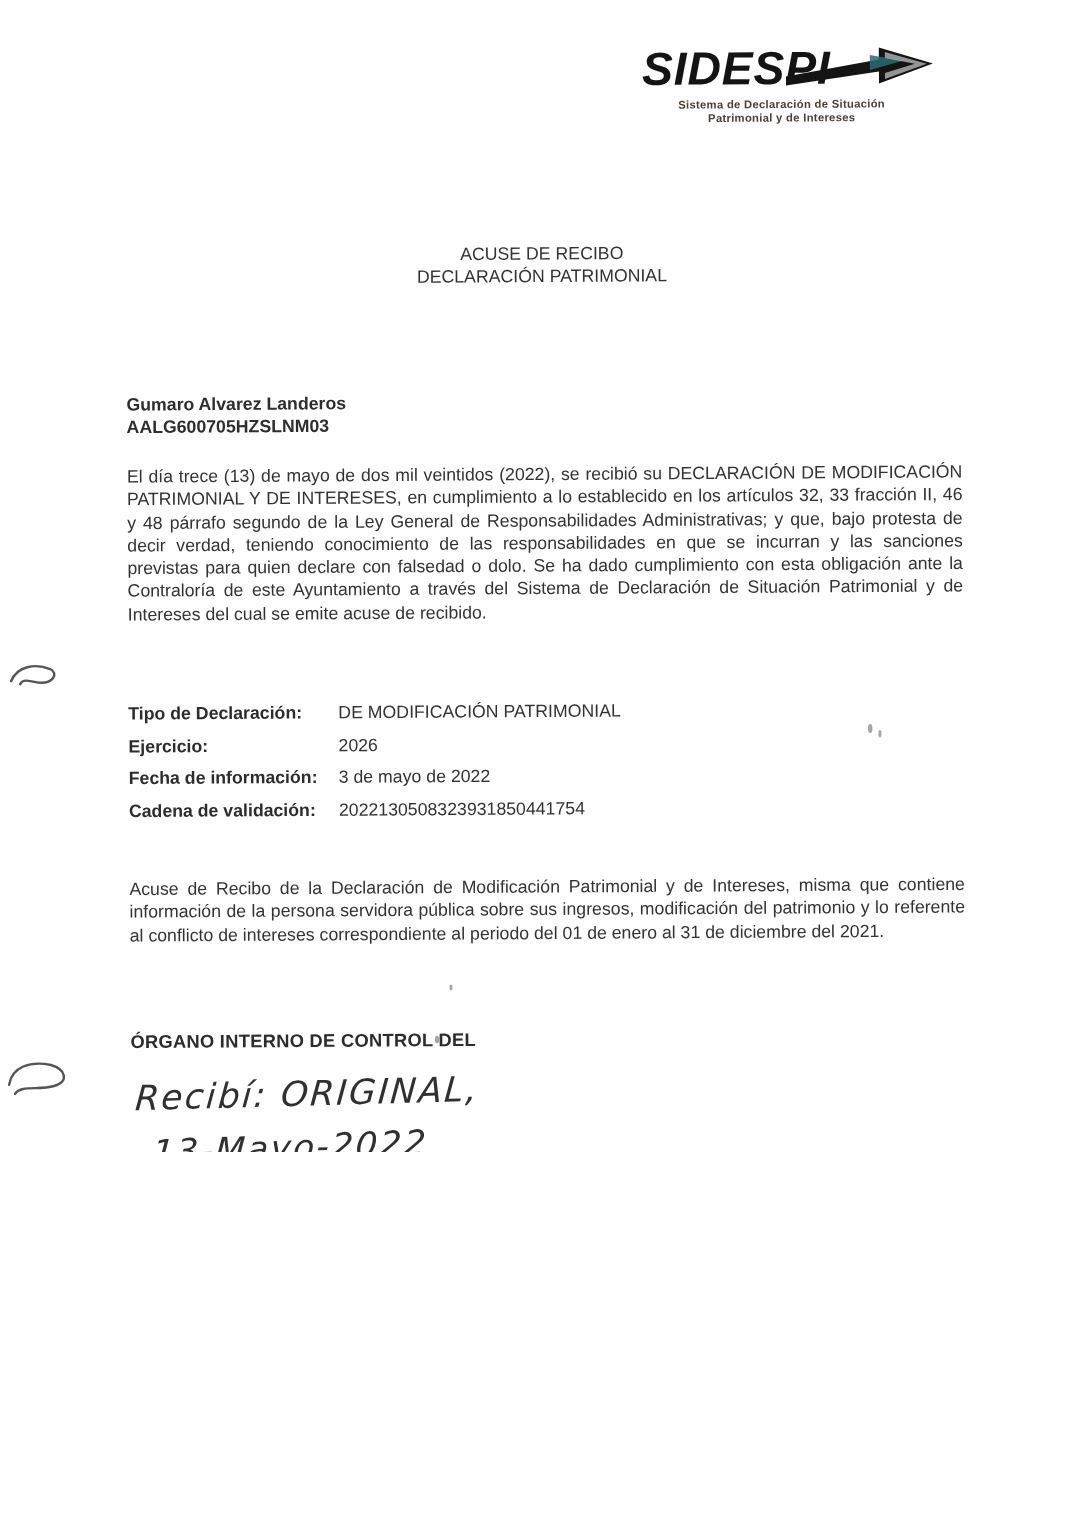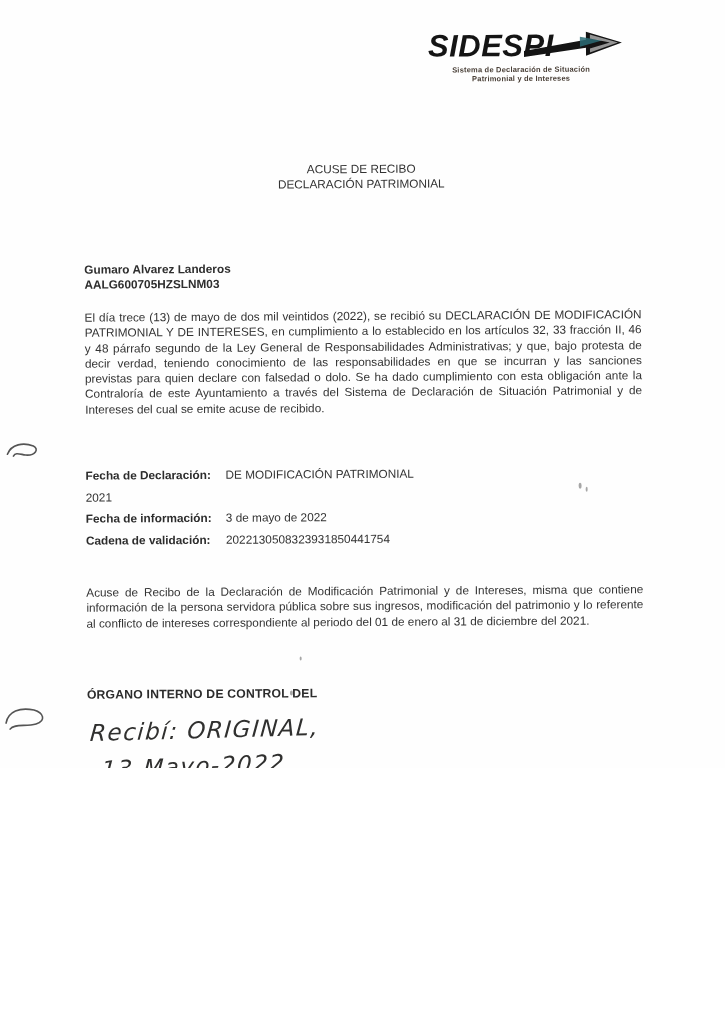--- a/index.html
+++ b/index.html
@@ -189,25 +189,26 @@
 
     <div class="recipient">
       <div>Gumaro Alvarez Landeros</div>
       <div>AALG600705HZSLNM03</div>
     </div>
 
     <div class="para para-main">El día trece (13) de mayo de dos mil veintidos (2022), se recibió su DECLARACIÓN DE MODIFICACIÓN PATRIMONIAL Y DE INTERESES, en cumplimiento a lo establecido en los artículos 32, 33 fracción II, 46 y 48 párrafo segundo de la Ley General de Responsabilidades Administrativas; y que, bajo protesta de decir verdad, teniendo conocimiento de las responsabilidades en que se incurran y las sanciones previstas para quien declare con falsedad o dolo. Se ha dado cumplimiento con esta obligación ante la Contraloría de este Ayuntamiento a través del Sistema de Declaración de Situación Patrimonial y de Intereses del cual se emite acuse de recibido.</div>
 
     <div class="fields">
       <div class="field-row">
-        <div class="field-label">Fecha de Declaración:</div>
+        <div class="field-label">Tipo de Declaración:</div>
         <div class="field-value">DE MODIFICACIÓN PATRIMONIAL</div>
       </div>
       <div class="field-row">
-        <div class="field-value">2021</div>
+        <div class="field-label">Ejercicio:</div>
+        <div class="field-value">2026</div>
       </div>
       <div class="field-row">
         <div class="field-label">Fecha de información:</div>
         <div class="field-value">3 de mayo de 2022</div>
       </div>
       <div class="field-row">
         <div class="field-label">Cadena de validación:</div>
         <div class="field-value">2022130508323931850441754</div>
       </div>
     </div>

